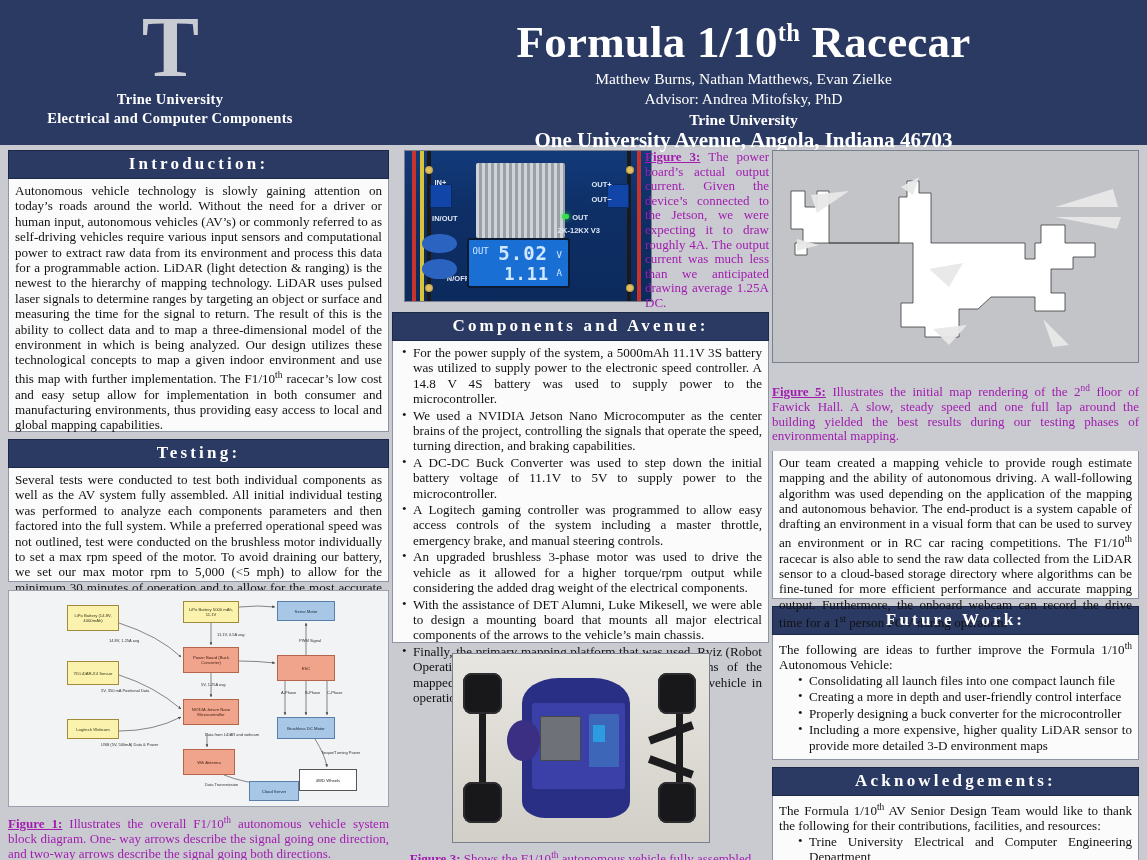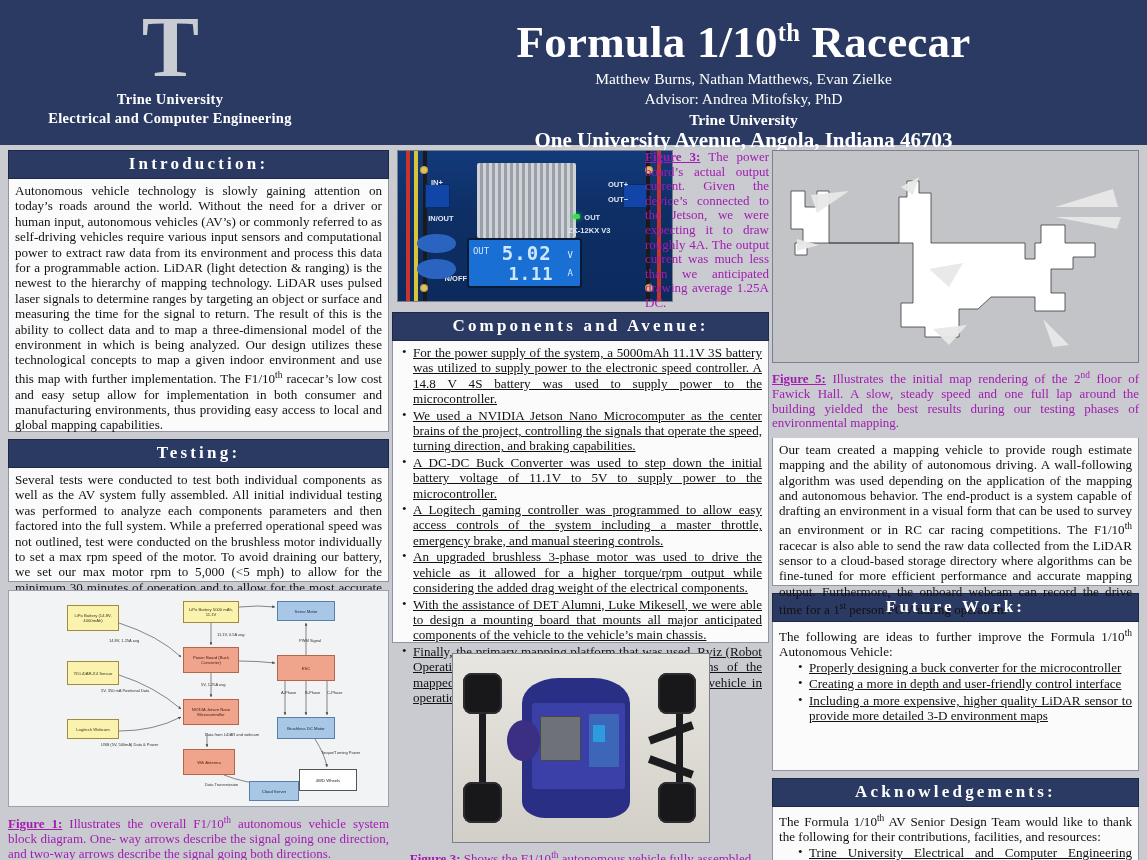--- a/index.html
+++ b/index.html
@@ -48,21 +48,21 @@
     padding: 3px 0 4px; border: 1px solid #1d2748;
   }
   .sec-body {
     background: #fbfbfb; border: 1px solid #8f94a3; border-top: none;
     color: #111; font-size: 13.1px; line-height: 15.4px;
     padding: 4px 6px 5px; text-align: justify;
   }
   .sec-body sup { font-size: .72em; vertical-align: super; }
   .sec-body ul { list-style: none; margin: 0; padding: 0; }
   .sec-body li {
-    position: relative; padding-left: 14px; margin-bottom: 1px; text-decoration: underline;
+    position: relative; padding-left: 14px; margin-bottom: 1px;
   }
   .sec-body li:before {
     content: "\2022"; position: absolute; left: 3px; top: -1px; font-size: 13px;
   }
   .capt {
     font-size: 13px; line-height: 14.6px; color: #a21caf; text-align: justify;
   }
   .capt .figlbl { font-weight: bold; text-decoration: underline; }
   .capt sup { font-size: .72em; vertical-align: super; }
 
@@ -91,43 +91,43 @@
   .bd-lbl {
     position: absolute; font-size: 4px; line-height: 4.8px; color: #333;
     font-family: "Liberation Sans", sans-serif; text-align: center;
   }
   .bd-svg { position: absolute; left: 0; top: 0; }
 
   
   .col2 { position: absolute; left: 392px; top: 150px; width: 377px; }
   .fig3a-row { position: relative; height: 155px; }
   .fig3a-img {
-    position: absolute; left: 5px; top: 0; width: 276px; height: 152px;
+    position: absolute; left: 12px; top: 0; width: 248px; height: 152px;
     border: 1px solid #7a7f8c; overflow: hidden; background: #10306b;
   }
   .fig3a-cap { position: absolute; left: 253px; top: 0; width: 124px; }
   .comp-wrap { margin-top: 7px; }
   .comp-body { height: 302px; }
   .fig3b-img {
     margin-top: 10px; margin-left: 60px; width: 258px; height: 190px;
     border: 1px solid #7a7f8c; overflow: hidden; background: #d8d6d2; position: relative;
   }
   .fig3b-cap { margin-top: 5px; width: 377px; text-align: center; }
 
   
   .col3 { position: absolute; left: 772px; top: 150px; width: 367px; }
   .fig5-img {
     width: 367px; height: 213px; border: 1px solid #7a7f8c;
     background: #c2c4c8; position: relative; overflow: hidden;
   }
-  .fig5-cap { margin-top: 5px; width: 367px; }
+  .fig5-cap { margin-top: 18px; width: 367px; }
   .concl-wrap { margin-top: 7px; }
   .concl-body { height: 148px; }
   .future-wrap { margin-top: 7px; }
-  .future-body { height: 149px; }
+  .future-body { height: 125px; }
   .future-body ul { margin-left: 16px; }
   .ack-wrap { margin-top: 7px; }
   .ack-body { height: 82px; }
   .ack-body ul { margin-left: 16px; }
 
   
   .pb-board { position:absolute; left:0; top:0; width:100%; height:100%;
     background:linear-gradient(180deg,#123a7a 0%,#0e2f66 40%,#0c2a5c 100%); }
   .pb-heat { position:absolute; left:29%; top:8%; width:36%; height:50%;
     background:repeating-linear-gradient(90deg,#cfd3d8 0px,#cfd3d8 3px,#9aa0a8 3px,#9aa0a8 6px);
@@ -175,21 +175,21 @@
 </style>
 </head>
 <body>
 
 <div class="poster">
 
   <div class="header">
     <div class="logo-block">
       <div class="logo-T">T</div>
       <div class="logo-line1">Trine University</div>
-      <div class="logo-line2">Electrical and Computer Engineering</div>
+      <div class="logo-line2">Electrical and Computer Components</div>
     </div>
     <div class="title-block">
       <div class="poster-title"><span>Formula 1/10</span><sup>th</sup><span> Racecar</span></div>
       <div class="authors">Matthew Burns, Nathan Matthews, Evan Zielke</div>
       <div class="advisor">Advisor: Andrea Mitofsky, PhD</div>
       <div class="univ">Trine University</div>
       <div class="addr">One University Avenue, Angola, Indiana 46703</div>
     </div>
   </div>
 
@@ -302,21 +302,21 @@
 
     <div class="comp-wrap">
       <div class="sec-head">Components and Avenue:</div>
       <div class="sec-body comp-body">
         <ul>
             <li>For the power supply of the system, a 5000mAh 11.1V 3S battery was utilized to supply power to the electronic speed controller. A 14.8 V 4S battery was used to supply power to the microcontroller.</li>
             <li>We used a NVIDIA Jetson Nano Microcomputer as the center brains of the project, controlling the signals that operate the speed, turning direction, and braking capabilities.</li>
             <li>A DC-DC Buck Converter was used to step down the initial battery voltage of 11.1V to 5V to supply power to the microcontroller.</li>
             <li>A Logitech gaming controller was programmed to allow easy access controls of the system including a master throttle, emergency brake, and manual steering controls.</li>
             <li>An upgraded brushless 3-phase motor was used to drive the vehicle as it allowed for a higher torque/rpm output while considering the added drag weight of the electrical components.</li>
-            <li>With the assistance of DET Alumni, Luke Mikesell, we were able to design a mounting board that mounts all major anticipated components of the vehicle to the vehicle’s main chassis.</li>
+            <li>With the assistance of DET Alumni, Luke Mikesell, we were able to design a mounting board that mounts all major electrical components of the arrows to the vehicle’s main chassis.</li>
             <li>Finally, the primary mapping platform that was used, Rviz (Robot Operating System) allowed for simplistic illustrations of the mapped environment as well as live feedback of the vehicle in operation.</li>
           </ul>
       </div>
     </div>
 
     <div class="fig3b-img">
       <div class="car-floor"></div>
       <div class="car-arm" style="left:10%;top:14%;width:3%;height:72%;"></div>
       <div class="car-arm" style="right:10%;top:14%;width:3%;height:72%;"></div>
       <div class="car-arm" style="left:76%;top:40%;width:18%;height:4%;transform:rotate(-20deg);"></div>
@@ -359,22 +359,23 @@
 
     <div class="concl-wrap">
       <div class="sec-body concl-body"><span>Our team created a mapping vehicle to provide rough estimate mapping and the ability of autonomous driving. A wall-following algorithm was used depending on the application of the mapping and autonomous behavior. The end-product is a system capable of drafting an environment in a visual form that can be used to survey an environment or in RC car racing competitions. The F1/10</span><sup>th</sup><span> racecar is also able to send the raw data collected from the LiDAR sensor to a cloud-based storage directory where algorithms can be fine-tuned for more efficient performance and accurate mapping output. Furthermore, the onboard webcam can record the drive time for a 1</span><sup>st</sup><span> person POV during operation.</span></div>
     </div>
 
     <div class="future-wrap">
       <div class="sec-head">Future Work:</div>
       <div class="sec-body future-body">
         <div><span>The following are ideas to further improve the Formula 1/10</span><sup>th</sup><span> Autonomous Vehicle:</span></div>
         <ul>
+            <li>Consolidating all launch files into one compact launch file</li>
+            <li>Creating a more in depth and user-friendly control interface</li>
             <li>Properly designing a buck converter for the microcontroller</li>
-            <li>Creating a more in depth and user-friendly control interface</li>
             <li>Including a more expensive, higher quality LiDAR sensor to provide more detailed 3-D environment maps</li>
           </ul>
       </div>
     </div>
 
     <div class="ack-wrap">
       <div class="sec-head">Acknowledgements:</div>
       <div class="sec-body ack-body">
         <div><span>The Formula 1/10</span><sup>th</sup><span> AV Senior Design Team would like to thank the following for their contributions, facilities, and resources:</span></div>
         <ul>

